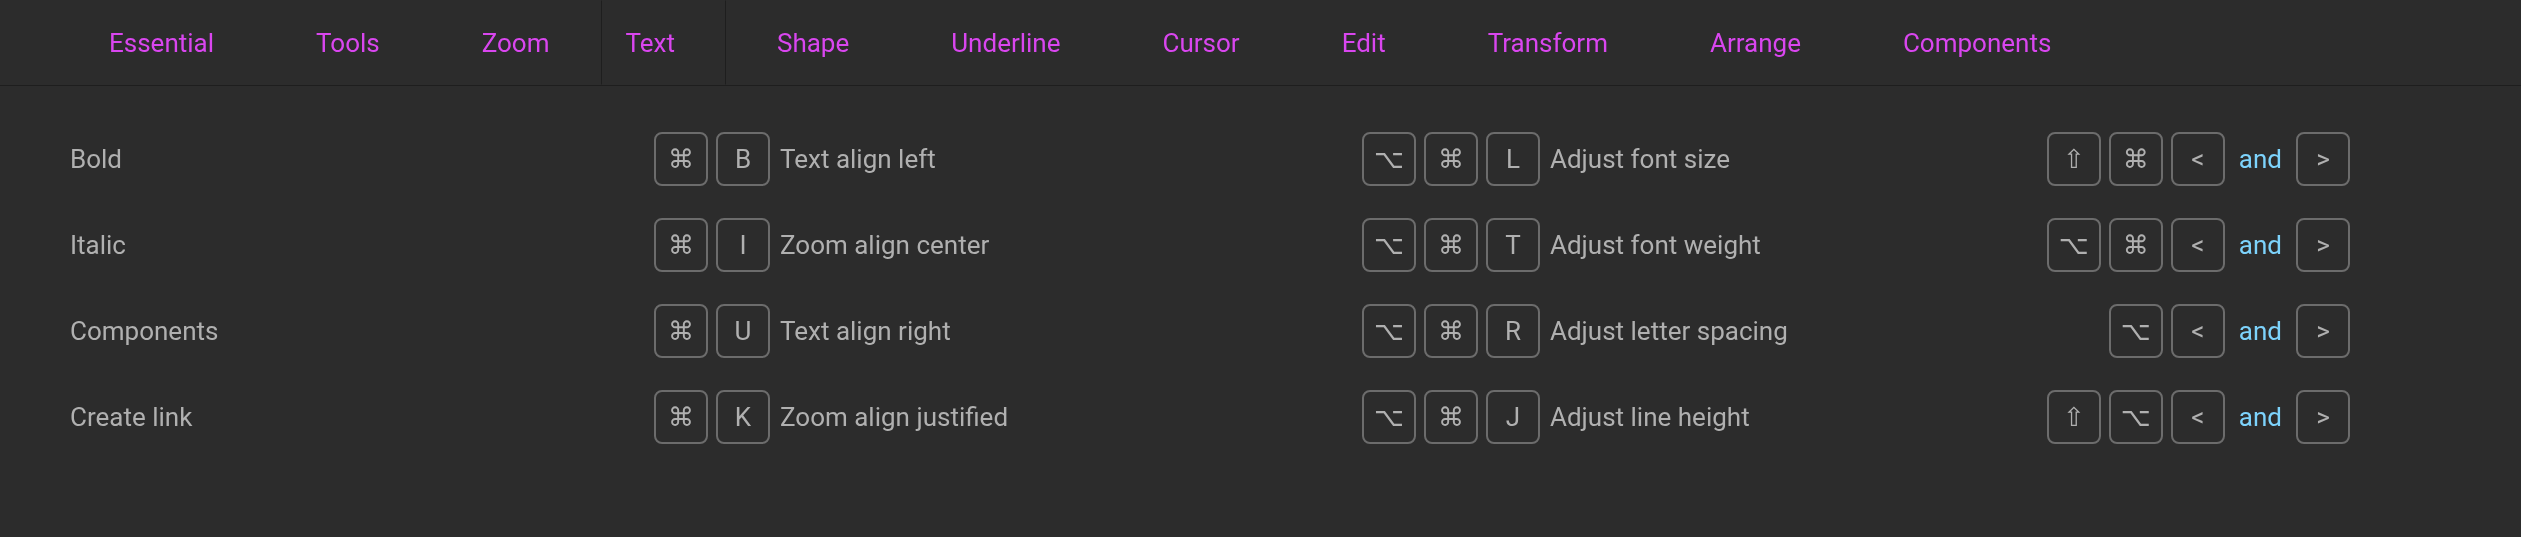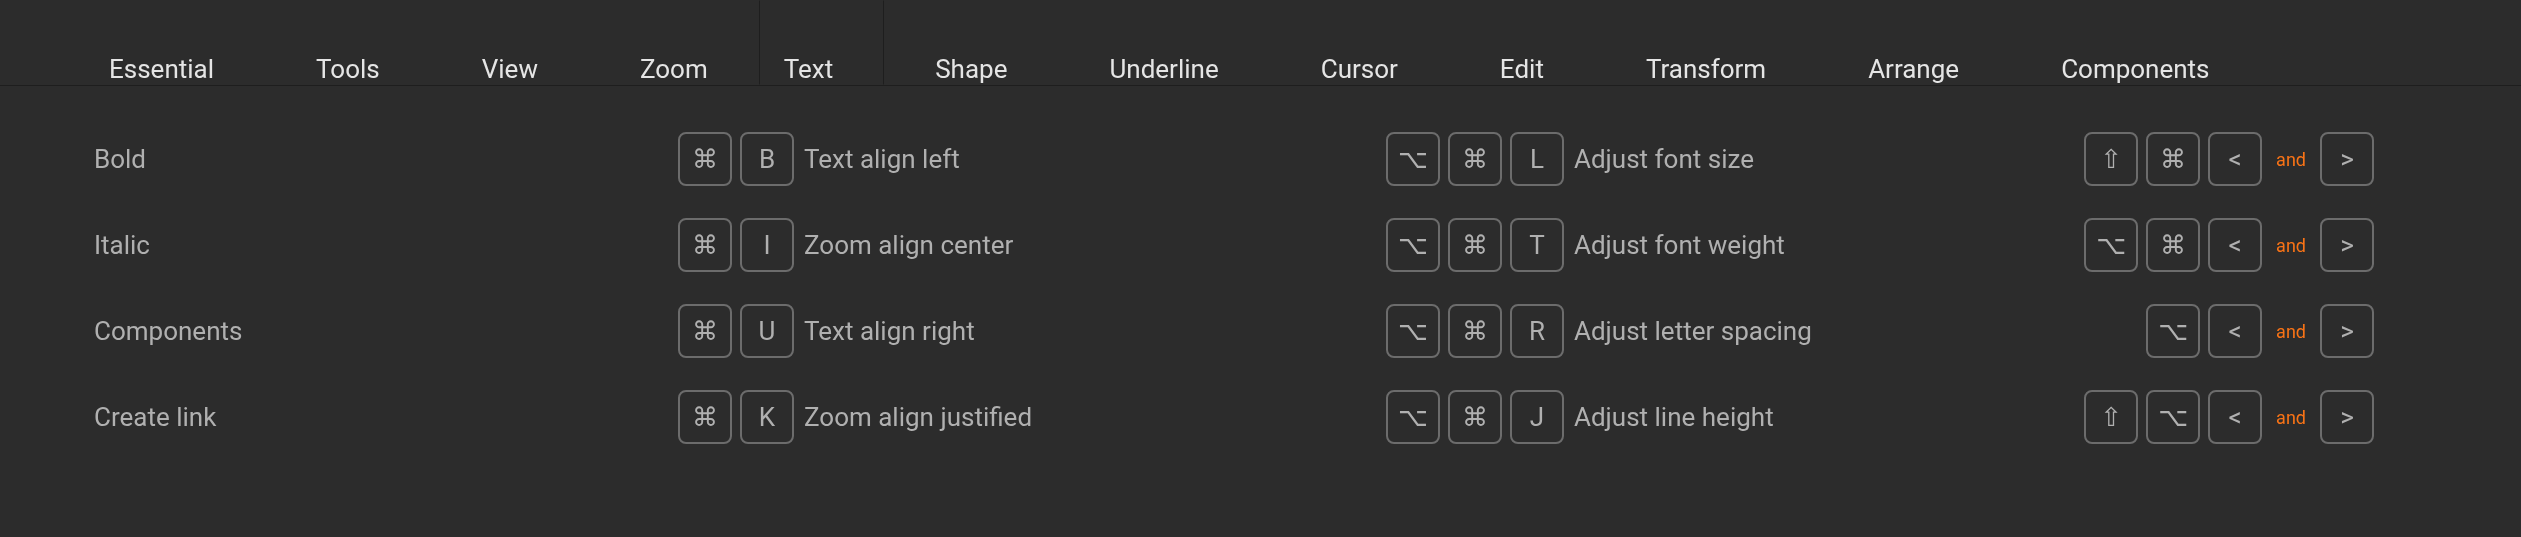--- a/index.html
+++ b/index.html
@@ -15,25 +15,25 @@
   
   .tabs {
     display: flex;
     align-items: stretch;
     height: 86px;
     border-bottom: 1px solid #1e1e1e;
     padding-left: 58px;
   }
   .tab {
     display: flex;
-    align-items: flex-end;
+    align-items: center;
     justify-content: center;
     padding: 0 50px;
     font-size: 26px;
-    color: #e5e5e5;
+    color: #d946ef;
     cursor: pointer;
     border: 1px solid transparent;
   }
   .tab.active {
     border-left: 1px solid #1e1e1e;
     border-right: 1px solid #1e1e1e;
     background: #2c2c2c;
     position: relative;
     padding-left: 24px;
   }
@@ -43,21 +43,20 @@
     left: 0; right: 0; bottom: -1px;
     height: 1px;
     background: #2c2c2c;
   }
 
   
   .cols {
     display: flex;
     padding: 30px 70px 0 70px;
     gap: 10px;
-    margin-left: 24px;
   }
   .col {
     flex: 0 0 auto;
   }
   .col-1 { width: 700px; }
   .col-2 { width: 760px; }
   .col-3 { width: 800px; }
 
   
   .row {
@@ -81,39 +80,36 @@
     justify-content: center;
     width: 54px;
     height: 54px;
     border: 2px solid #6c6c6c;
     border-radius: 8px;
     font-size: 26px;
     color: #b0b0b0;
     background: transparent;
   }
   .and {
-    font-size: 18px;
-    color: #f97316;
+    font-size: 26px;
+    color: #7dd3fc;
     padding: 0 6px;
   }
 </style>
 </head>
 <body>
 
 <div class="tabs" id="tabs-bar">
     <div class="tab">
       <span>Essential</span>
     </div>
     <div class="tab">
       <span>Tools</span>
     </div>
     <div class="tab">
-      <span>View</span>
-    </div>
-    <div class="tab">
       <span>Zoom</span>
     </div>
     <div class="tab active">
       <span>Text</span>
     </div>
     <div class="tab">
       <span>Shape</span>
     </div>
     <div class="tab">
       <span>Underline</span>

